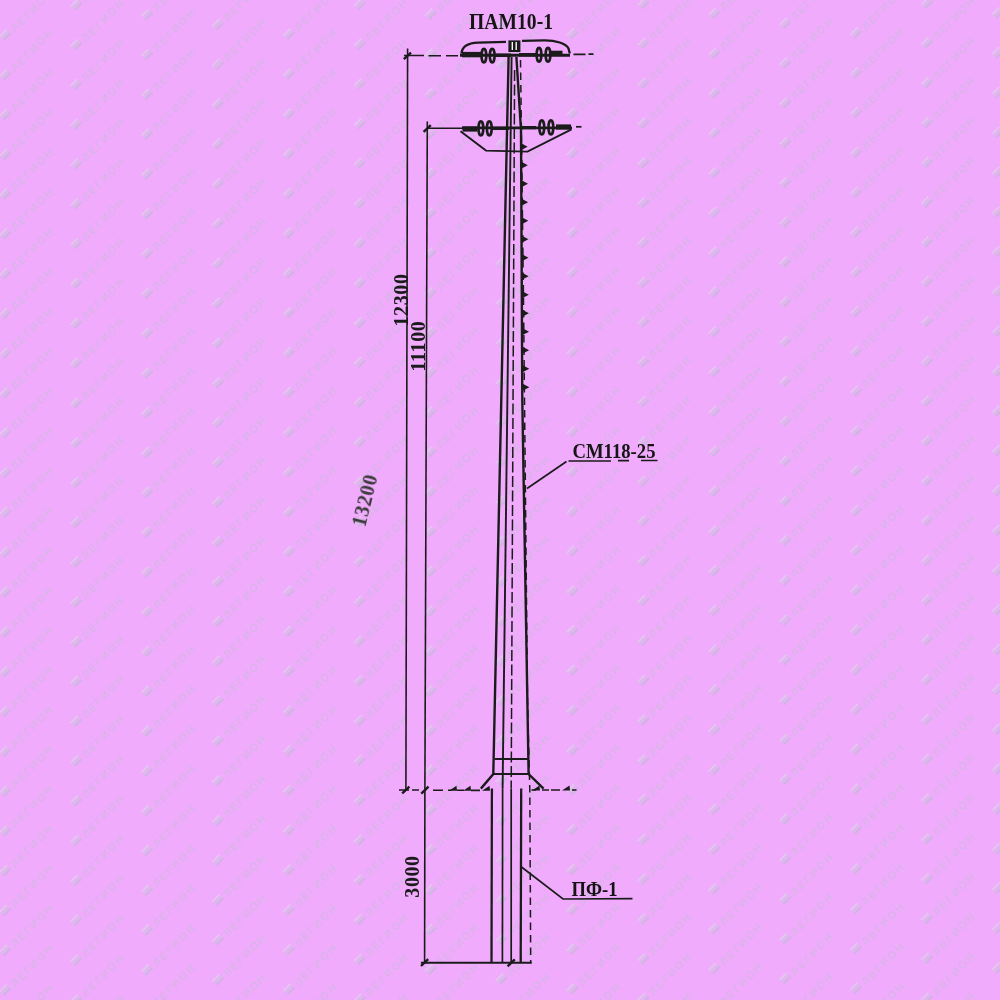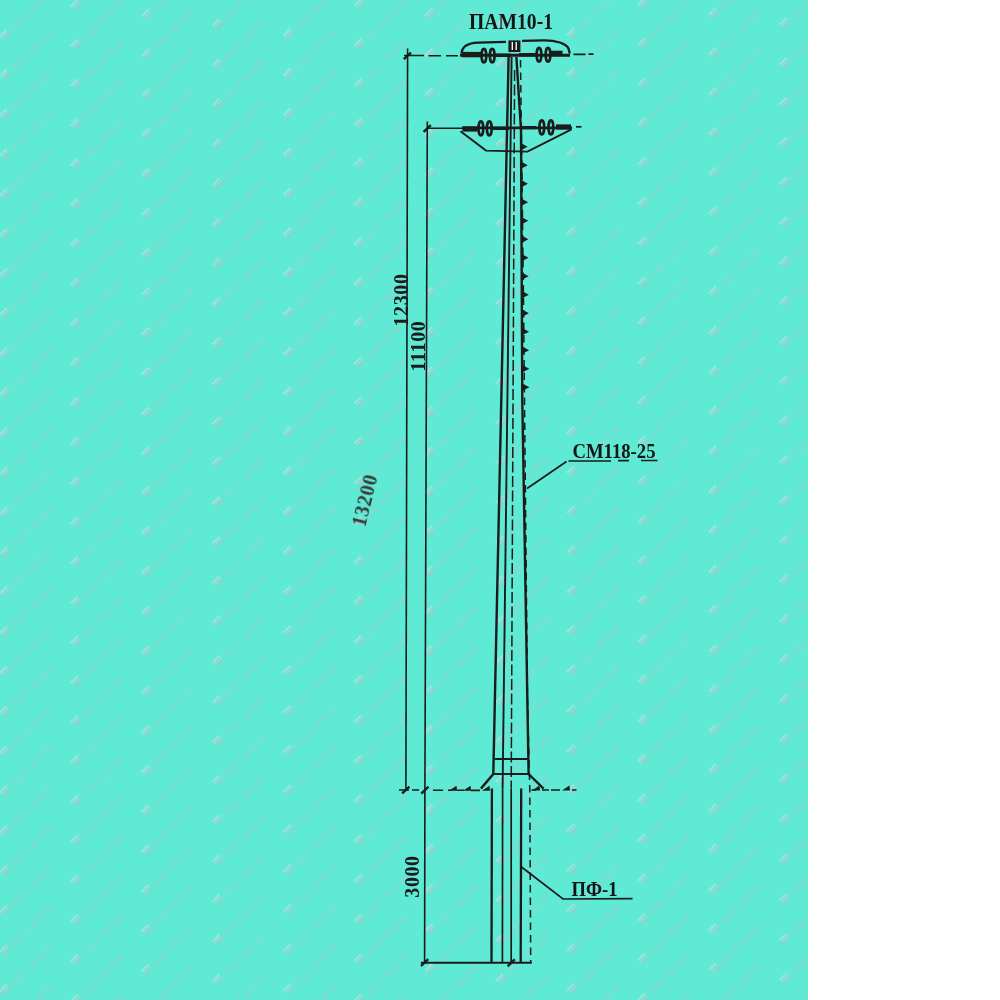--- a/index.html
+++ b/index.html
@@ -1,16 +1,16 @@
 <!DOCTYPE html>
 <html><head>
 <meta charset="utf-8">
 <style>
 html,body{margin:0;padding:0;background:#ffffff;}
-#page{width:808px;height:1000px;position:relative;background:#5eead4;overflow:hidden;
+#page{width:1000px;height:1000px;position:relative;background:#f0abfc;overflow:hidden;
 font-family:"Liberation Serif",serif;}
 svg{display:block;}
 </style>
 </head>
 <body>
 <div id="page">
 <svg width="1000" height="1000" viewBox="0 0 1000 1000">
 <defs>
 <g id="wm">
   <g transform="translate(0,-2.6)">

